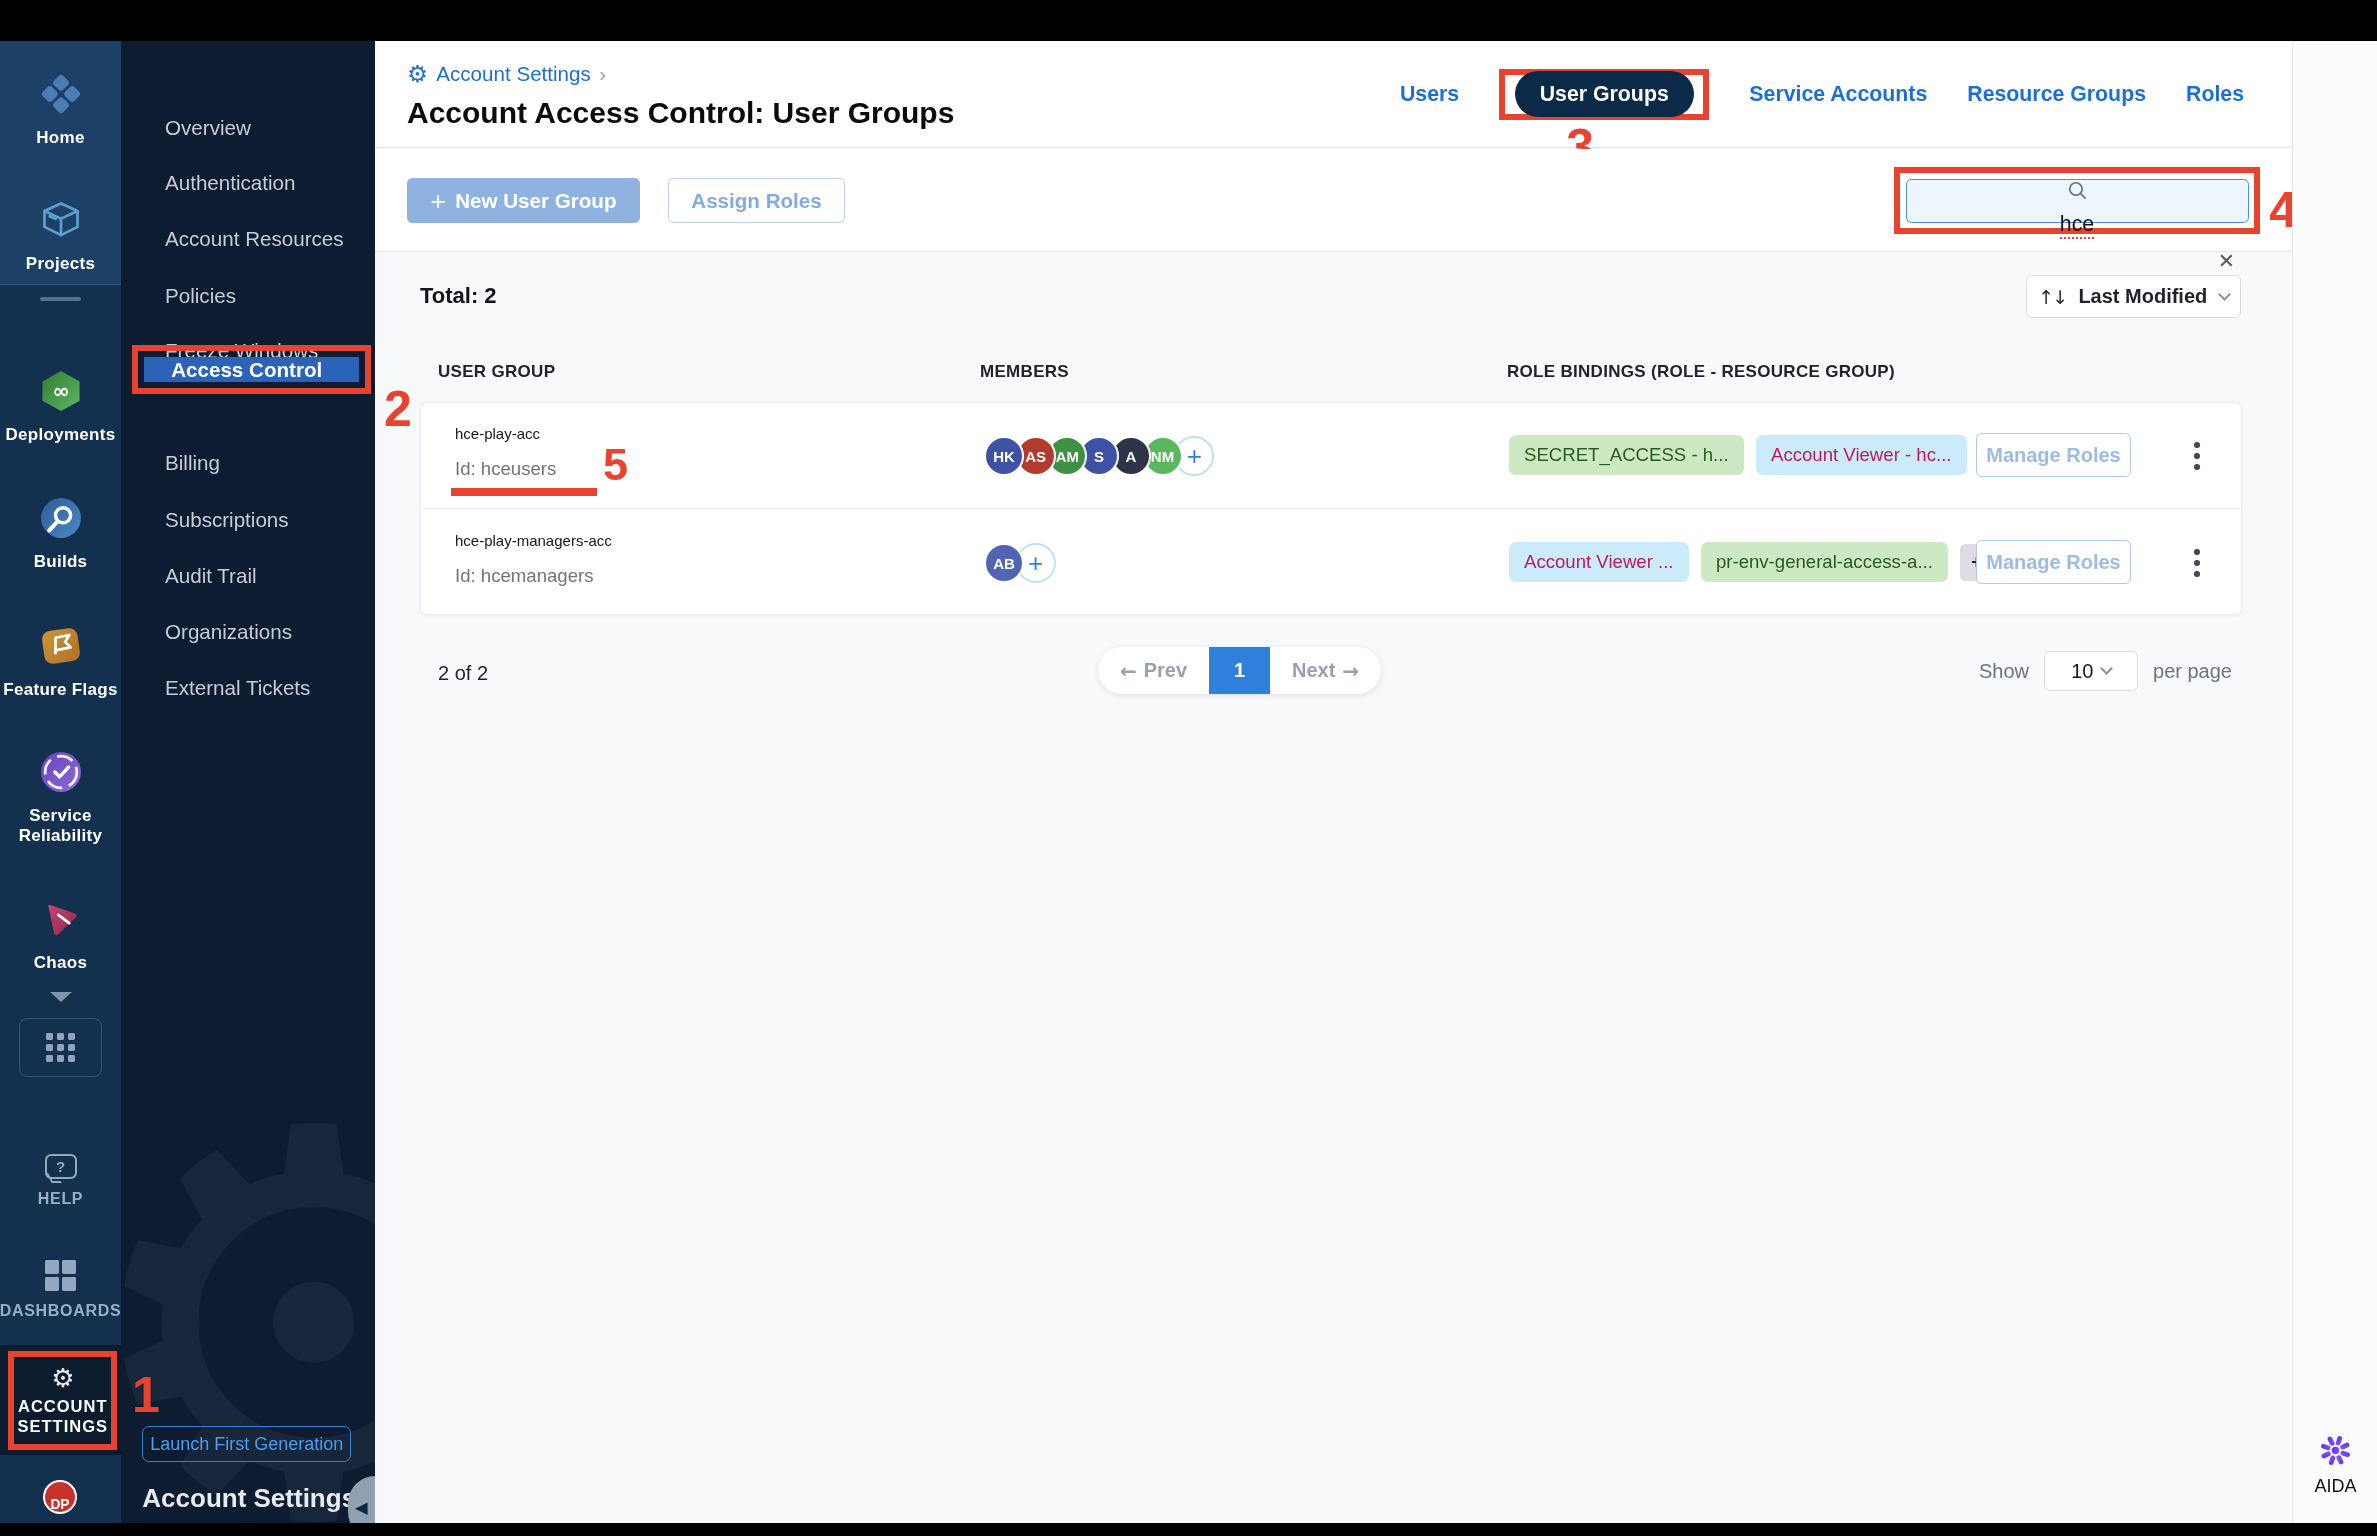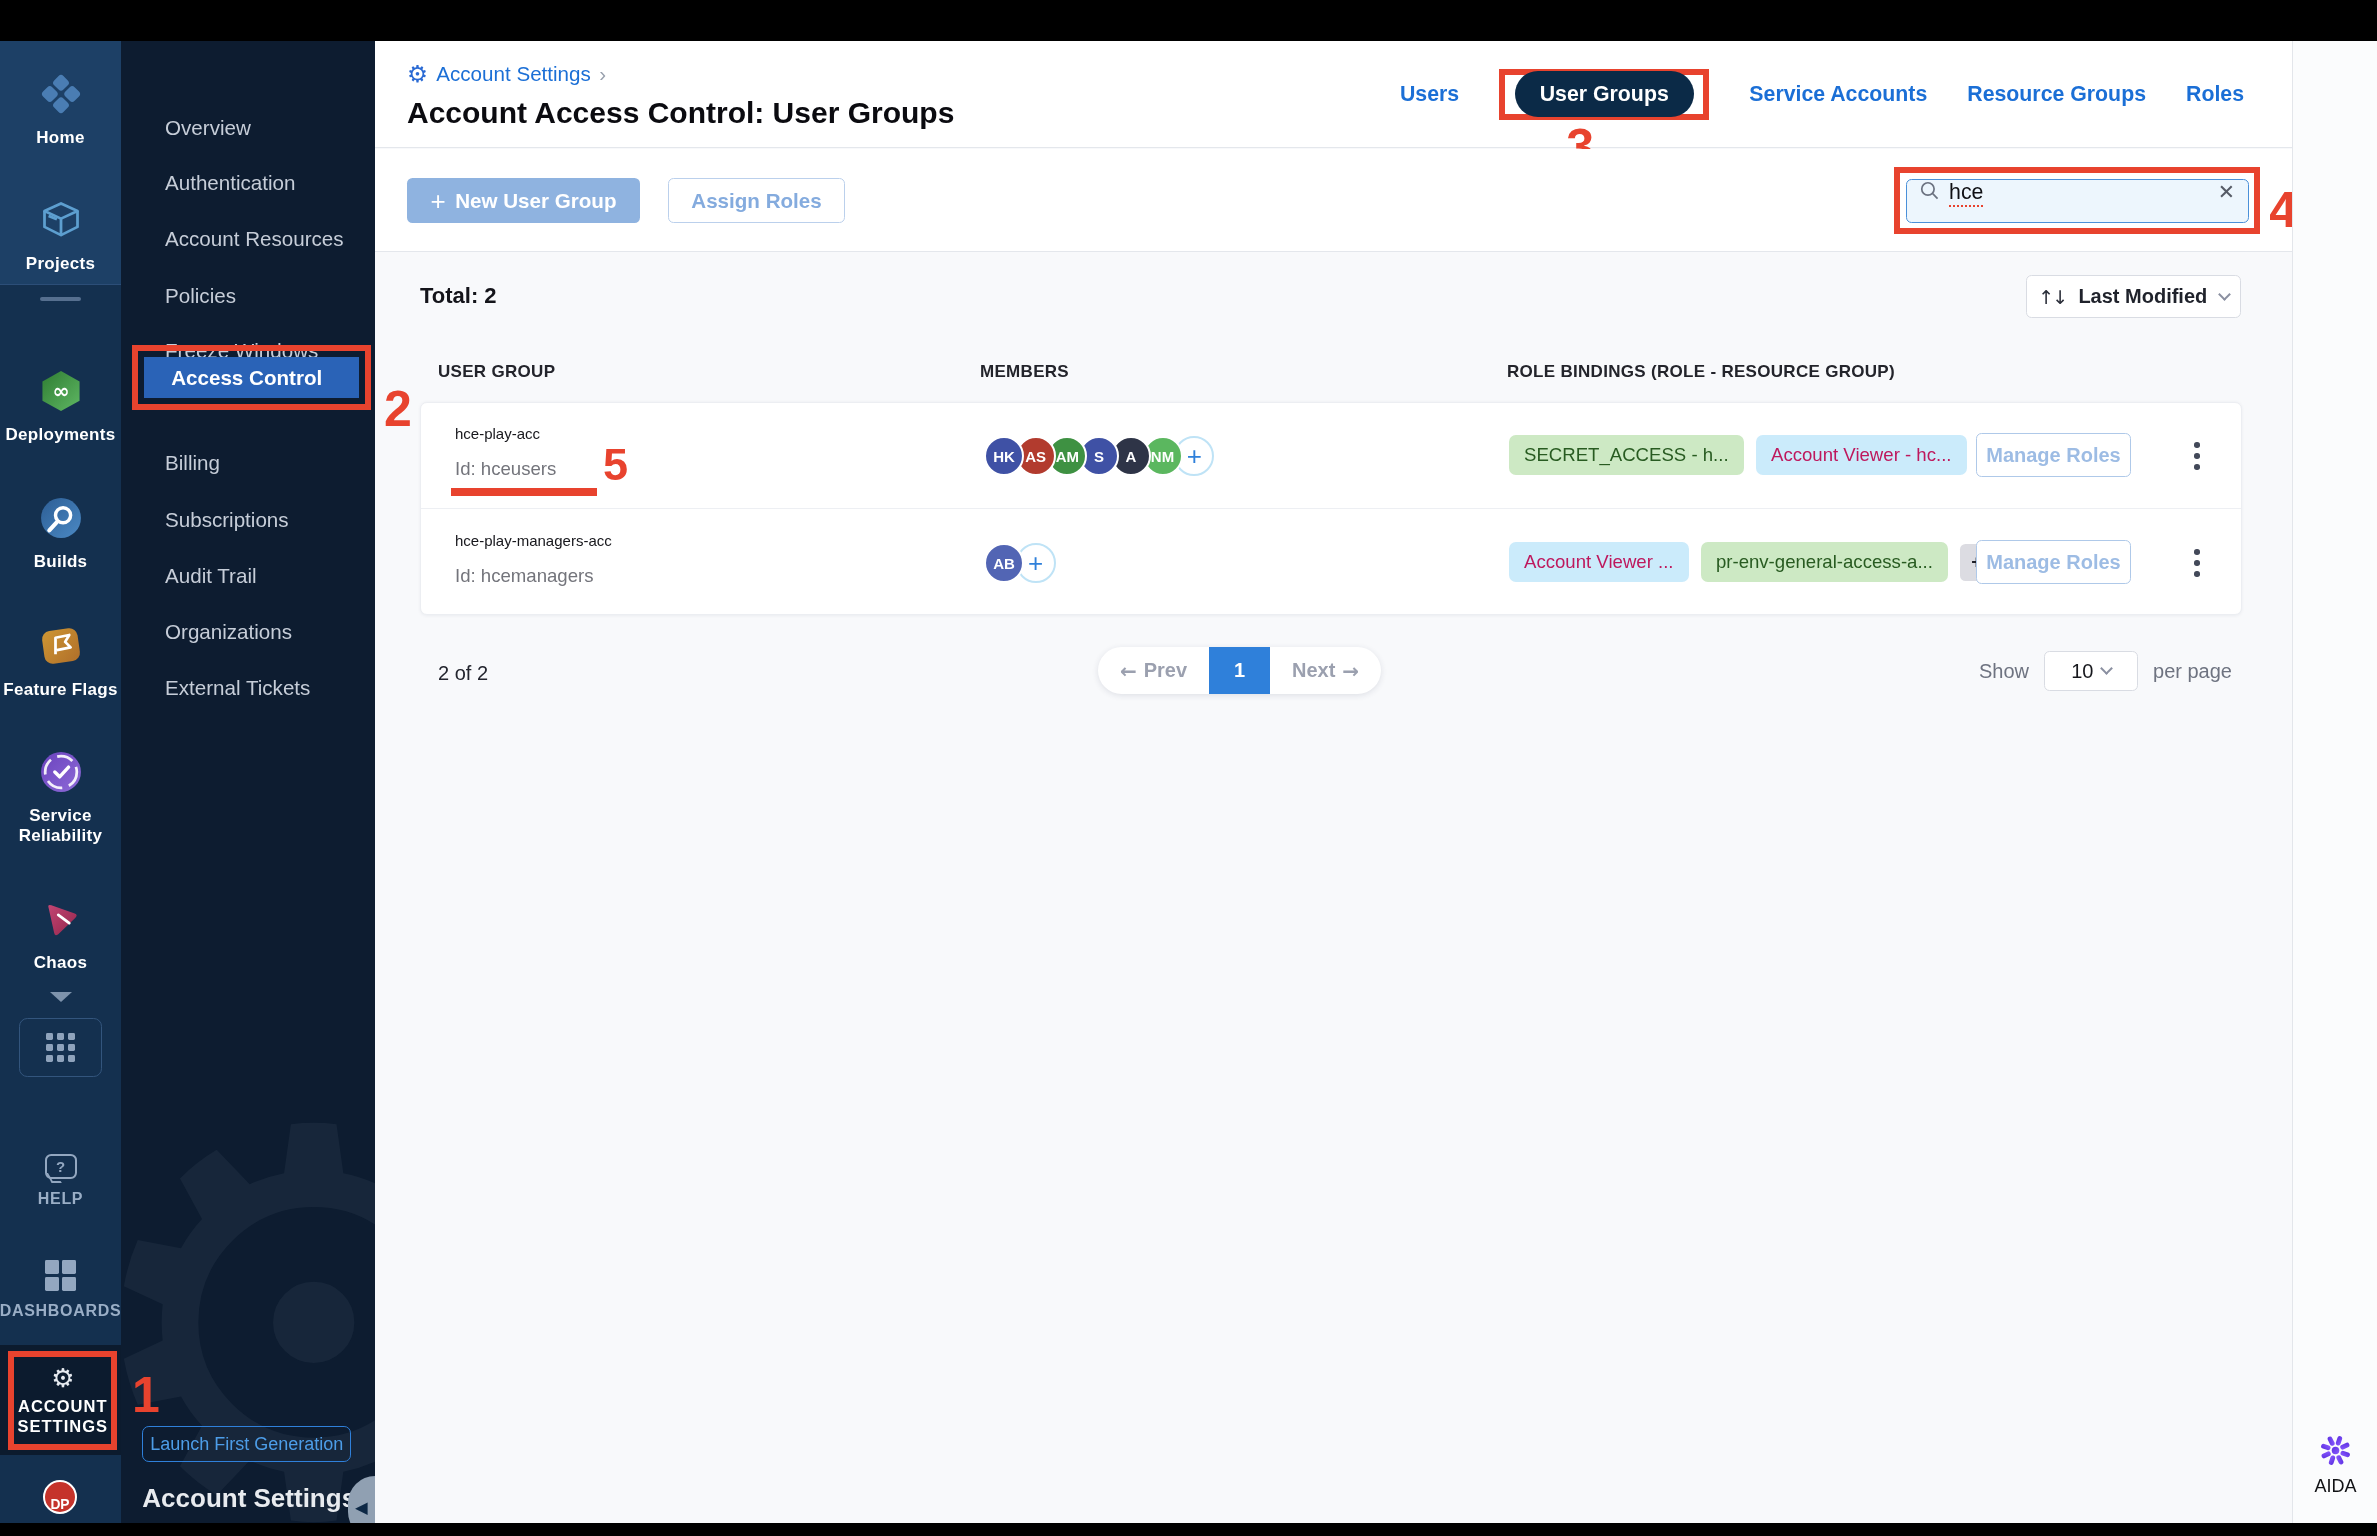--- a/index.html
+++ b/index.html
@@ -26,21 +26,21 @@
   .redbox { border:6.2px solid #E8432E; }
   .acct-redbox { position:absolute; left:8.3px; top:1310px; width:109px; height:99px; display:flex; flex-direction:column; align-items:center; justify-content:center; background:#0C1B2E; }
   .acct-gear { color:#E6EAF0; font-size:26px; line-height:27.5px; }
   .acct-label { color:#FFFFFF; font-size:16.5px; font-weight:600; letter-spacing:1px; line-height:20px; text-align:center; margin-top:4.1px; }
   .dp-avatar { position:absolute; left:43px; top:1439px; width:34px; height:34px; border-radius:50%; background:#C5332B; border:2.8px solid #FFFFFF; color:#fff; font-size:13.8px; font-weight:700; display:flex; align-items:flex-end; justify-content:center; }
 
   
   .rail2 { position:absolute; left:121px; top:41px; width:254px; height:1482px; background:#0D1C30; overflow:hidden; }
   .watermark { position:absolute; left:-48px; top:1018px; font-size:537px; line-height:537px; color:rgba(188,205,224,0.06); }
   .r2-item { position:absolute; left:0; width:254px; height:44px; display:flex; align-items:center; padding-left:44px; color:#C6CDD8; font-size:20.6px; }
-  .ac-redbox { position:absolute; left:11px; top:304px; width:239px; height:65px; background:transparent; }
+  .ac-redbox { position:absolute; left:11px; top:304px; width:239px; height:49px; background:transparent; }
   .ac-highlight { position:absolute; left:6.2px; top:6.2px; right:6.2px; bottom:6.2px; background:#2A63B7; display:flex; align-items:center; padding-left:27px; color:#FFFFFF; font-size:20.6px; font-weight:600; }
   .launch-btn { position:absolute; left:21.3px; top:1385px; width:209px; height:36px; border:1.4px solid #2F80DA; border-radius:6.9px; color:#4D9DE8; font-size:18px; display:flex; align-items:center; justify-content:center; background:transparent; }
   .r2-footer-title { position:absolute; left:21.3px; top:1442px; color:#E8EBEF; font-size:26px; font-weight:700; }
   .collapse-tab { position:absolute; right:0; top:1435px; width:27.5px; height:63px; background:#90A0B2; border-radius:32px 0 0 32px; display:flex; align-items:center; justify-content:center; color:#0D2845; font-size:16.5px; }
 
   
   .main { position:absolute; left:375px; top:41px; width:1917px; height:1482px; background:#F8F9FB; }
   .m-header { position:absolute; left:0; top:0; width:100%; height:107px; background:#FFFFFF; border-bottom:0.7px solid #E4E7EC; }
   .breadcrumb { position:absolute; left:32px; top:20.6px; display:flex; align-items:center; gap:8.3px; }
   .bc-gear { color:#2A6AD4; font-size:23.4px; line-height:25px; }
@@ -52,21 +52,21 @@
   .tab-pill { background:#0B2A47; color:#FFFFFF; font-size:21.3px; font-weight:600; padding:11px 25px; border-radius:32px; }
   .annbox3 { position:relative; background:#FFFFFF; padding:6.9px 9.6px; }
   .annnum { color:#E8432E; font-weight:700; font-size:50px; }
   .annnum-3 { position:absolute; top:calc(100% + 4.1px); left:61px; }
 
   .m-toolbar { position:absolute; left:0; top:108px; width:100%; height:103px; background:#FFFFFF; border-bottom:0.7px solid #E4E7EC; }
   .btn-primary { position:absolute; left:32px; top:29px; height:45px; padding:0 23.4px; background:#8FB3E0; border-radius:5.5px; display:flex; align-items:center; gap:9.6px; color:#FFFFFF; font-size:20.6px; font-weight:600; }
   .btn-primary .plus { font-size:26px; font-weight:400; line-height:26px; }
   .btn-outline { position:absolute; left:293px; top:29px; height:45px; width:177px; border:1.4px solid #BBD0EC; background:#FFFFFF; border-radius:5.5px; display:flex; align-items:center; justify-content:center; color:#84ABDE; font-size:20.6px; font-weight:600; }
   .search-annbox { position:absolute; right:32px; top:18px; background:#FFFFFF; padding:5.5px; }
-  .searchbox { width:343px; height:44px; background:#EDF6FD; border:1.4px solid #4A90D9; border-radius:5.5px; display:flex; align-items:flex-start; padding:0 12.4px; gap:9.6px; }
+  .searchbox { width:343px; height:44px; background:#EDF6FD; border:1.4px solid #4A90D9; border-radius:5.5px; display:flex; align-items:center; padding:0 12.4px; gap:9.6px;flex-direction:column; }
   .search-text { font-size:21.3px; color:#0F1014; border-bottom:2.8px dotted #E8432E; padding-bottom:0.7px; }
   .search-clear { margin-left:auto; color:#565B66; font-size:20.6px; }
   .annnum-4 { position:absolute; right:-43px; top:8.3px; }
 
   .total-label { position:absolute; left:45px; top:242px; font-size:22px; font-weight:700; color:#14141A; }
   .sort-box { position:absolute; right:51px; top:234px; width:215px; height:43px; background:#FFFFFF; border:1.4px solid #D9DCE3; border-radius:5.5px; display:flex; align-items:center; justify-content:center; gap:12.4px; }
   .sort-arrows { font-size:19px; color:#2B2F3A; letter-spacing:-2.1px; }
   .sort-label { font-size:20px; color:#1F222B; font-weight:600; }
   .chev { width:9px; height:9px; border-right:2.1px solid #8A8FA0; border-bottom:2.1px solid #8A8FA0; transform:rotate(45deg); margin-top:-4.1px; }
 

